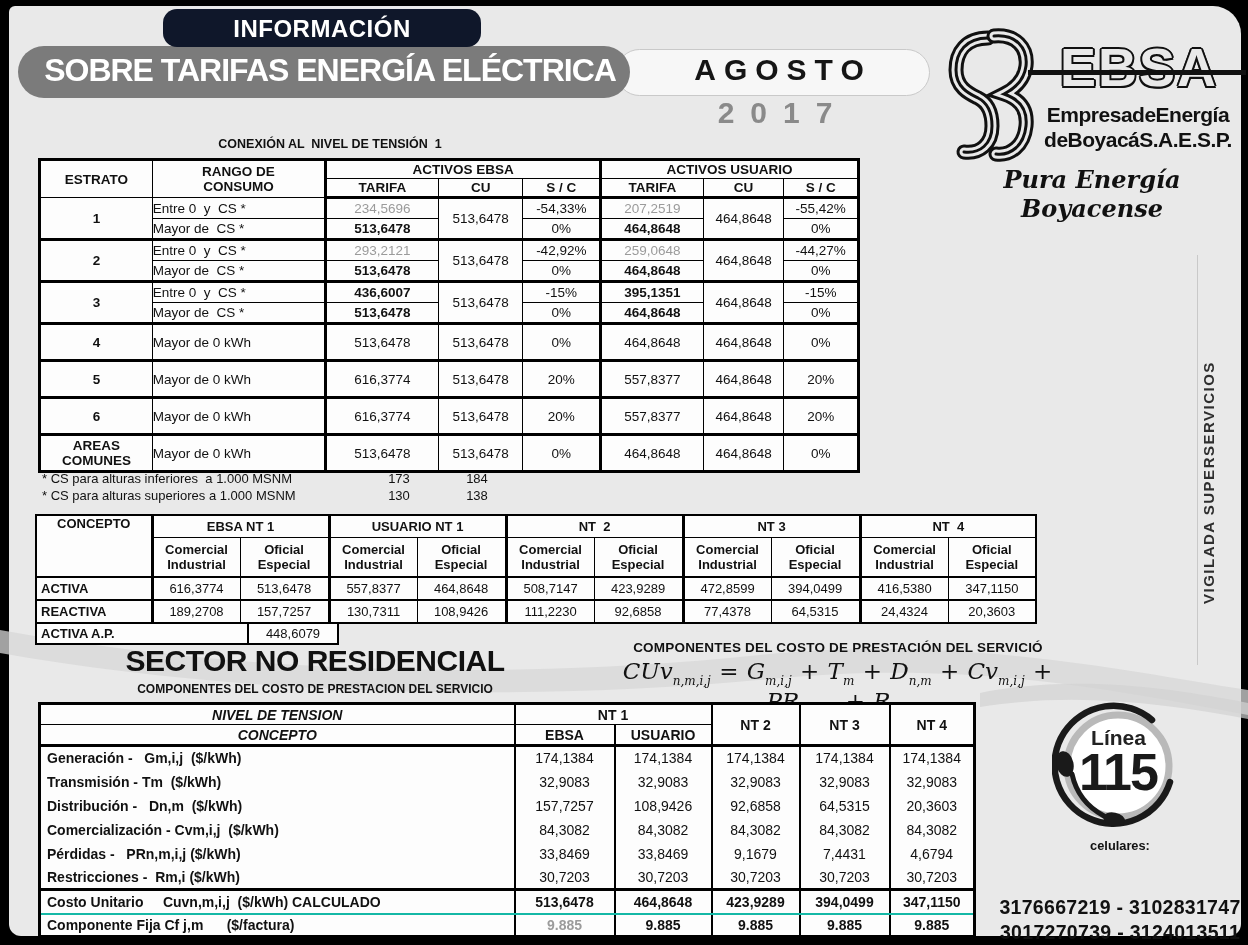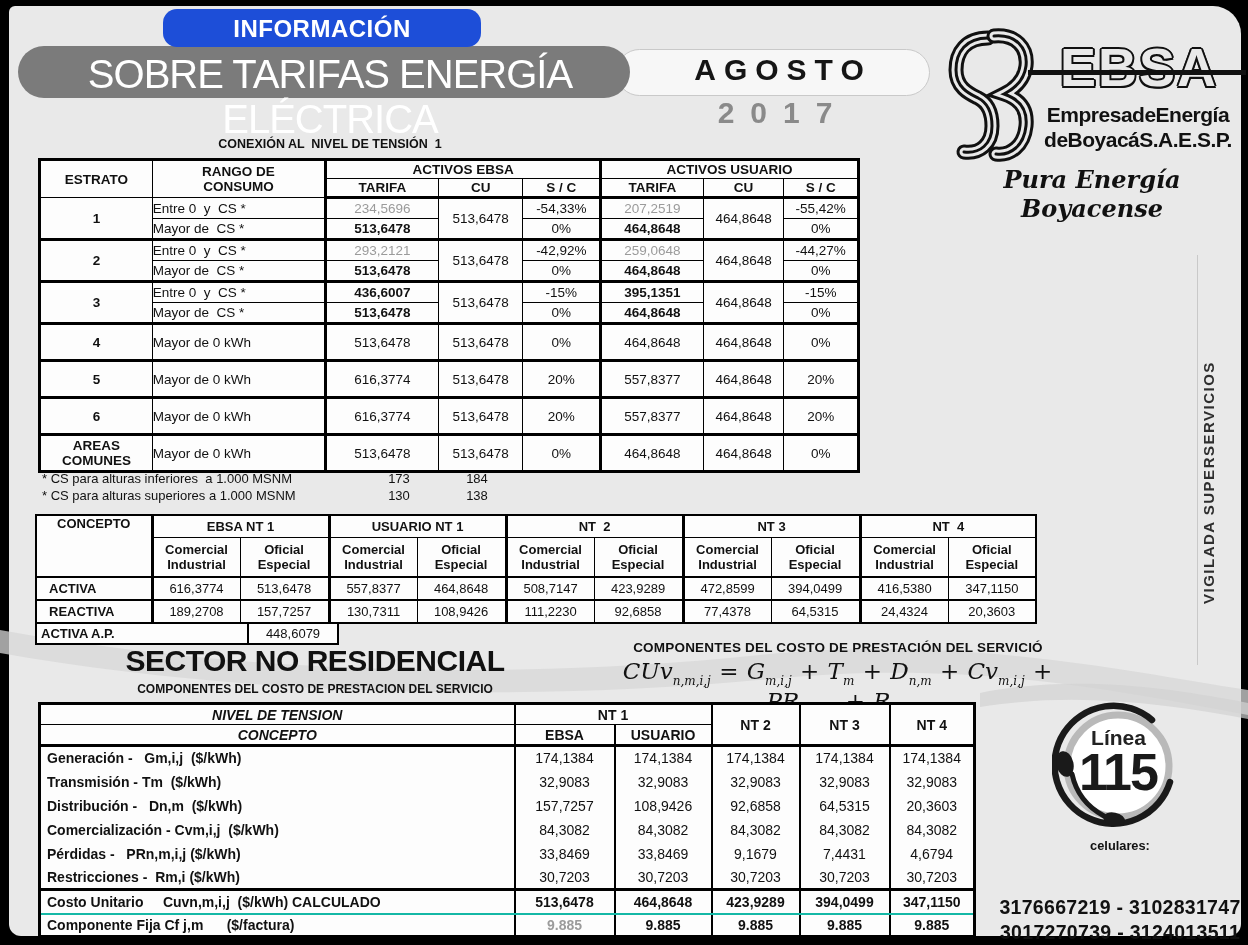--- a/index.html
+++ b/index.html
@@ -4,26 +4,26 @@
 <style>
   html,body{margin:0;padding:0;background:#555;}
   #poster{position:relative;width:1248px;height:945px;background:#000;overflow:hidden;
     font-family:"Liberation Sans",sans-serif;color:#111;}
   #inner{position:absolute;left:9px;top:6px;right:7px;bottom:9px;background:#e9e9e9;
     border-radius:6px 28px 12px 12px;}
   .abs{position:absolute;}
   .pre{white-space:pre;}
 
   
-  .info-badge{left:163px;top:9px;width:318px;height:38px;background:#1d4ed8;border-radius:14px;
+  .info-badge{left:163px;top:9px;width:318px;height:38px;background:#0f172a;border-radius:14px;
     color:#fff;font-weight:bold;font-size:24px;line-height:40px;text-align:center;letter-spacing:.5px;z-index:5;}
   .gray-bar{left:18px;top:46px;width:612px;height:52px;background:#7b7b7b;border-radius:26px;z-index:3;}
   .white-pill{left:616px;top:49px;width:312px;height:45px;background:#f7f7f7;border:1px solid #c9c9c9;
     border-radius:24px;z-index:2;}
-  .main-title{left:40px;top:52px;width:580px;color:#fff;font-weight:normal;font-size:40px;
+  .main-title{left:40px;top:52px;width:580px;color:#fff;font-weight:bold;font-size:32px;
     letter-spacing:-1px;z-index:4;text-align:center;}
   .month{left:648px;top:53px;width:270px;font-weight:bold;font-size:30px;letter-spacing:8px;
     text-align:center;color:#151515;z-index:4;}
   .year{left:648px;top:96px;width:270px;font-weight:bold;font-size:30px;letter-spacing:16px;
     text-align:center;color:#8a8a8a;}
   .sec-res{left:110px;top:96px;width:440px;font-weight:bold;font-size:31px;letter-spacing:-.5px;text-align:center;}
   .sec-res-sub{left:110px;top:137px;width:440px;font-weight:bold;font-size:12.5px;text-align:center;}
 
   
   .swoosh{left:0;top:595px;width:1248px;height:140px;z-index:0;}
@@ -46,21 +46,21 @@
   .fnote .fl{width:318px;}
   .fnote .fv{width:78px;text-align:center;}
   .fnote .fu{width:70px;text-align:left;padding-left:8px;margin-top:40px;}
 
   
   .mt{left:35px;top:514px;width:1002px;border:2px solid #000;font-size:13px;}
   .mt th,.mt td{border:1px solid #000;text-align:center;}
   .mt th{font-weight:bold;}
   .mt .b3l{border-left:3px solid #000;}
   .mt .b2t{border-top:2px solid #000;}
-  .mt .lab{text-align:left;padding-left:12px;font-weight:bold;}
+  .mt .lab{text-align:left;padding-left:4px;font-weight:bold;}
   .ap-strip{left:35px;top:622px;width:298px;border:2px solid #000;font-size:13px;}
   .ap-strip td{border:1px solid #000;}
   .ap-strip .lab{text-align:left;padding-left:4px;font-weight:bold;}
   .ap-strip .val{text-align:center;border-left:2px solid #000;}
 
   
   .sec-nores{left:85px;top:644px;width:460px;font-weight:bold;font-size:30px;letter-spacing:-.5px;text-align:center;}
   .sec-nores-sub{left:85px;top:682px;width:460px;font-weight:bold;font-size:12px;text-align:center;}
   .form-head{left:598px;top:640px;width:480px;font-weight:bold;font-size:13.5px;text-align:center;letter-spacing:.2px;}
   .formula{left:598px;top:658px;width:480px;font-family:"DejaVu Serif",serif;font-style:italic;

